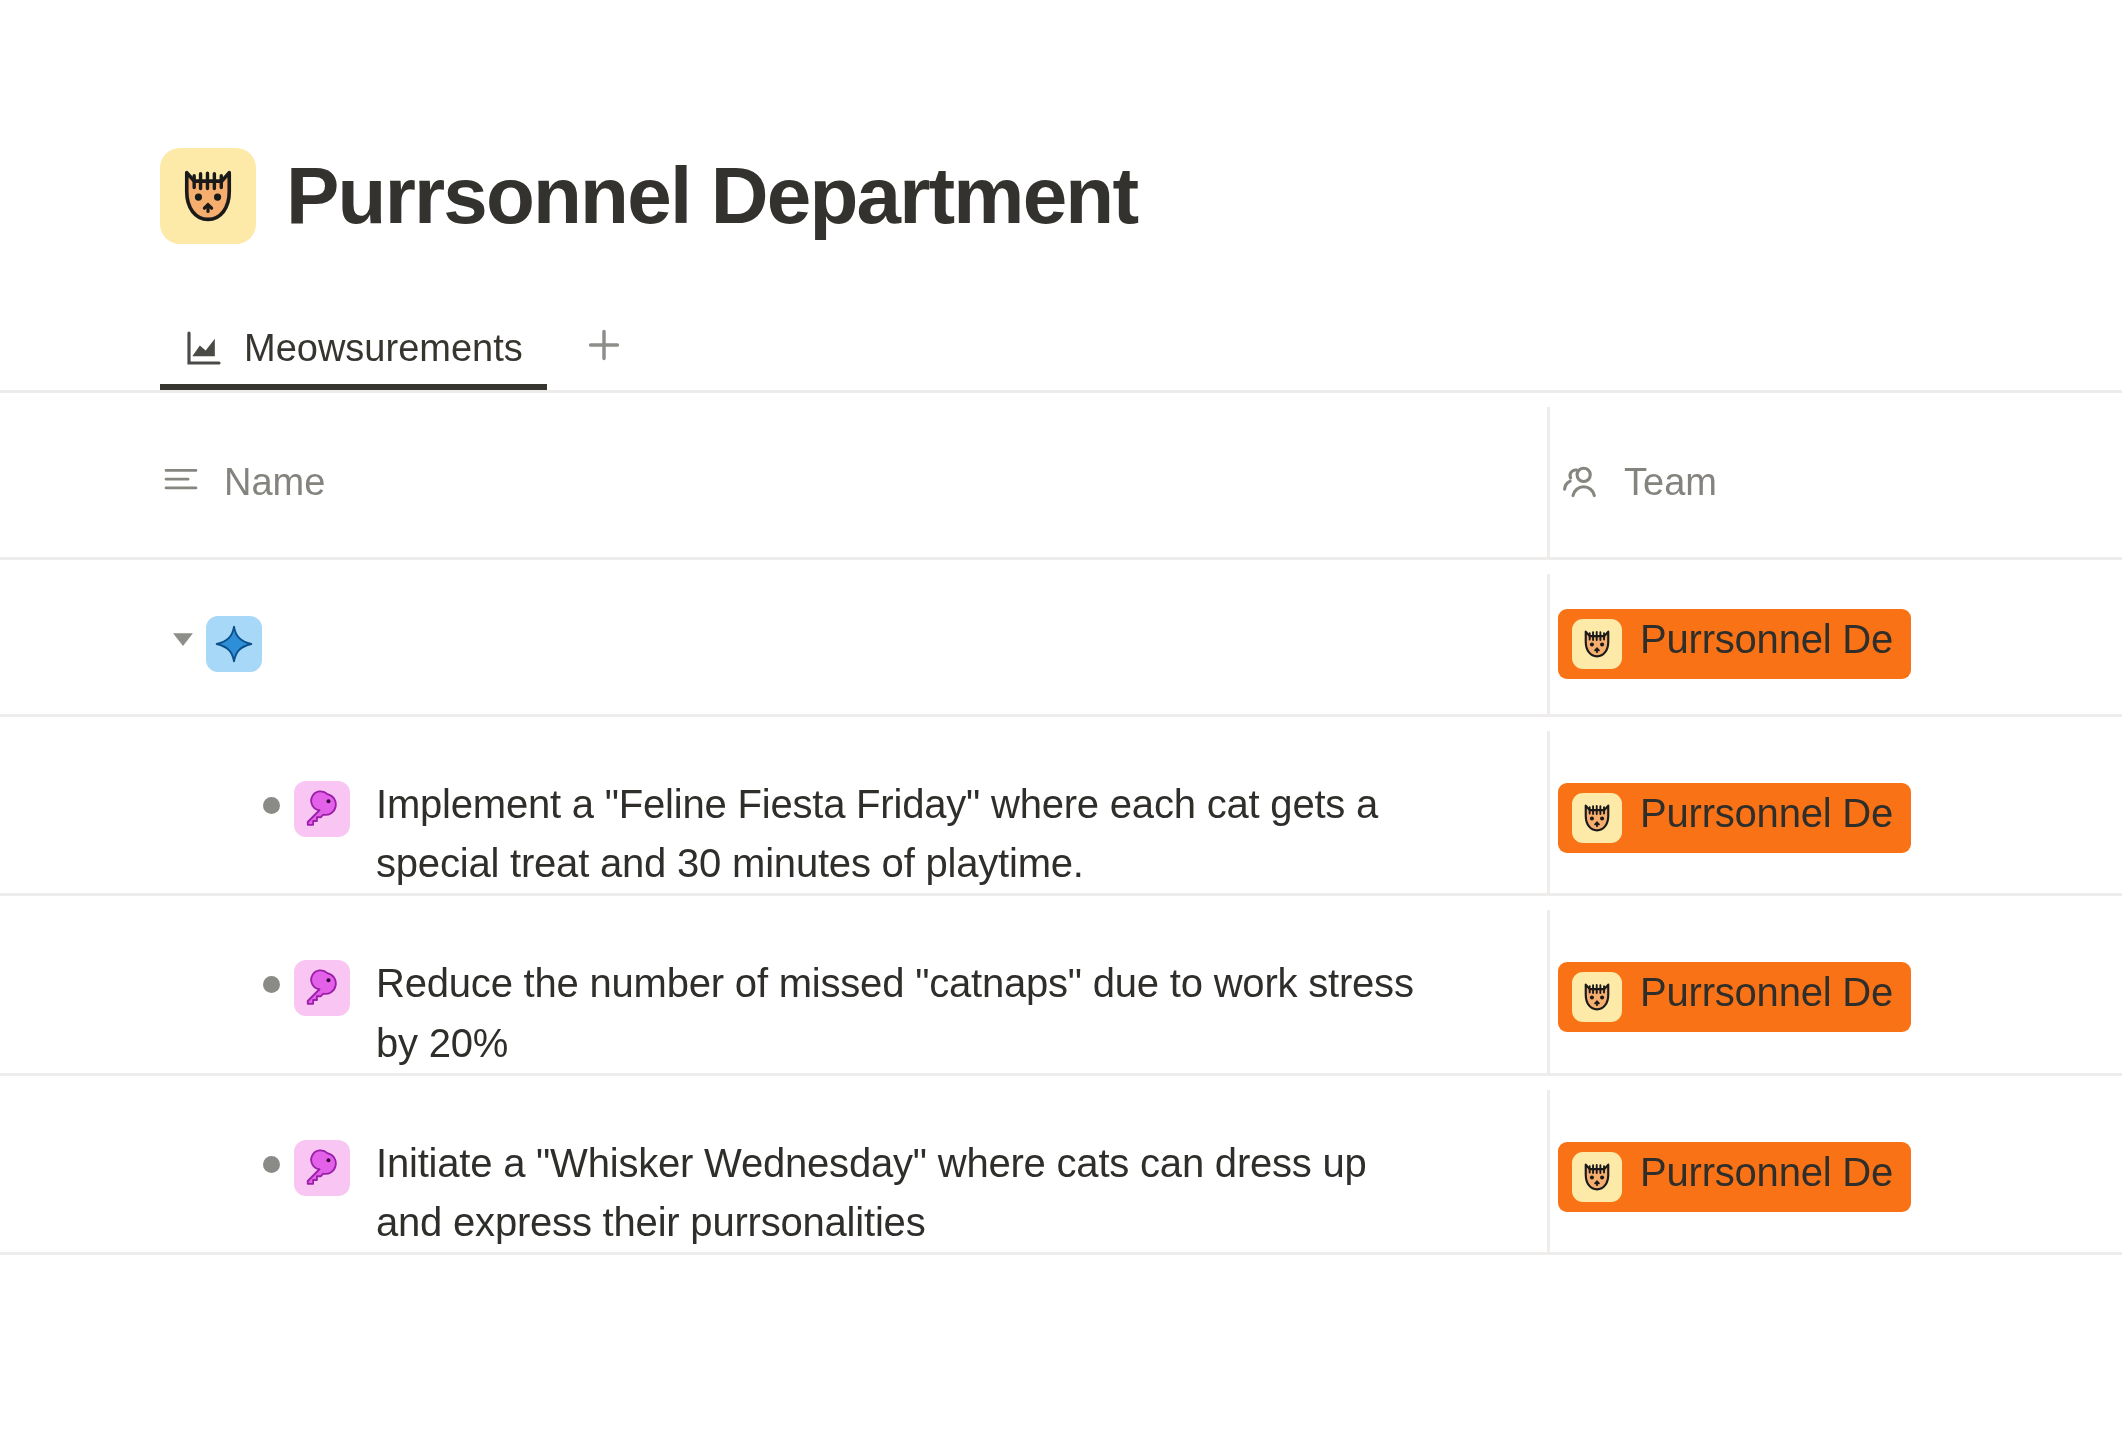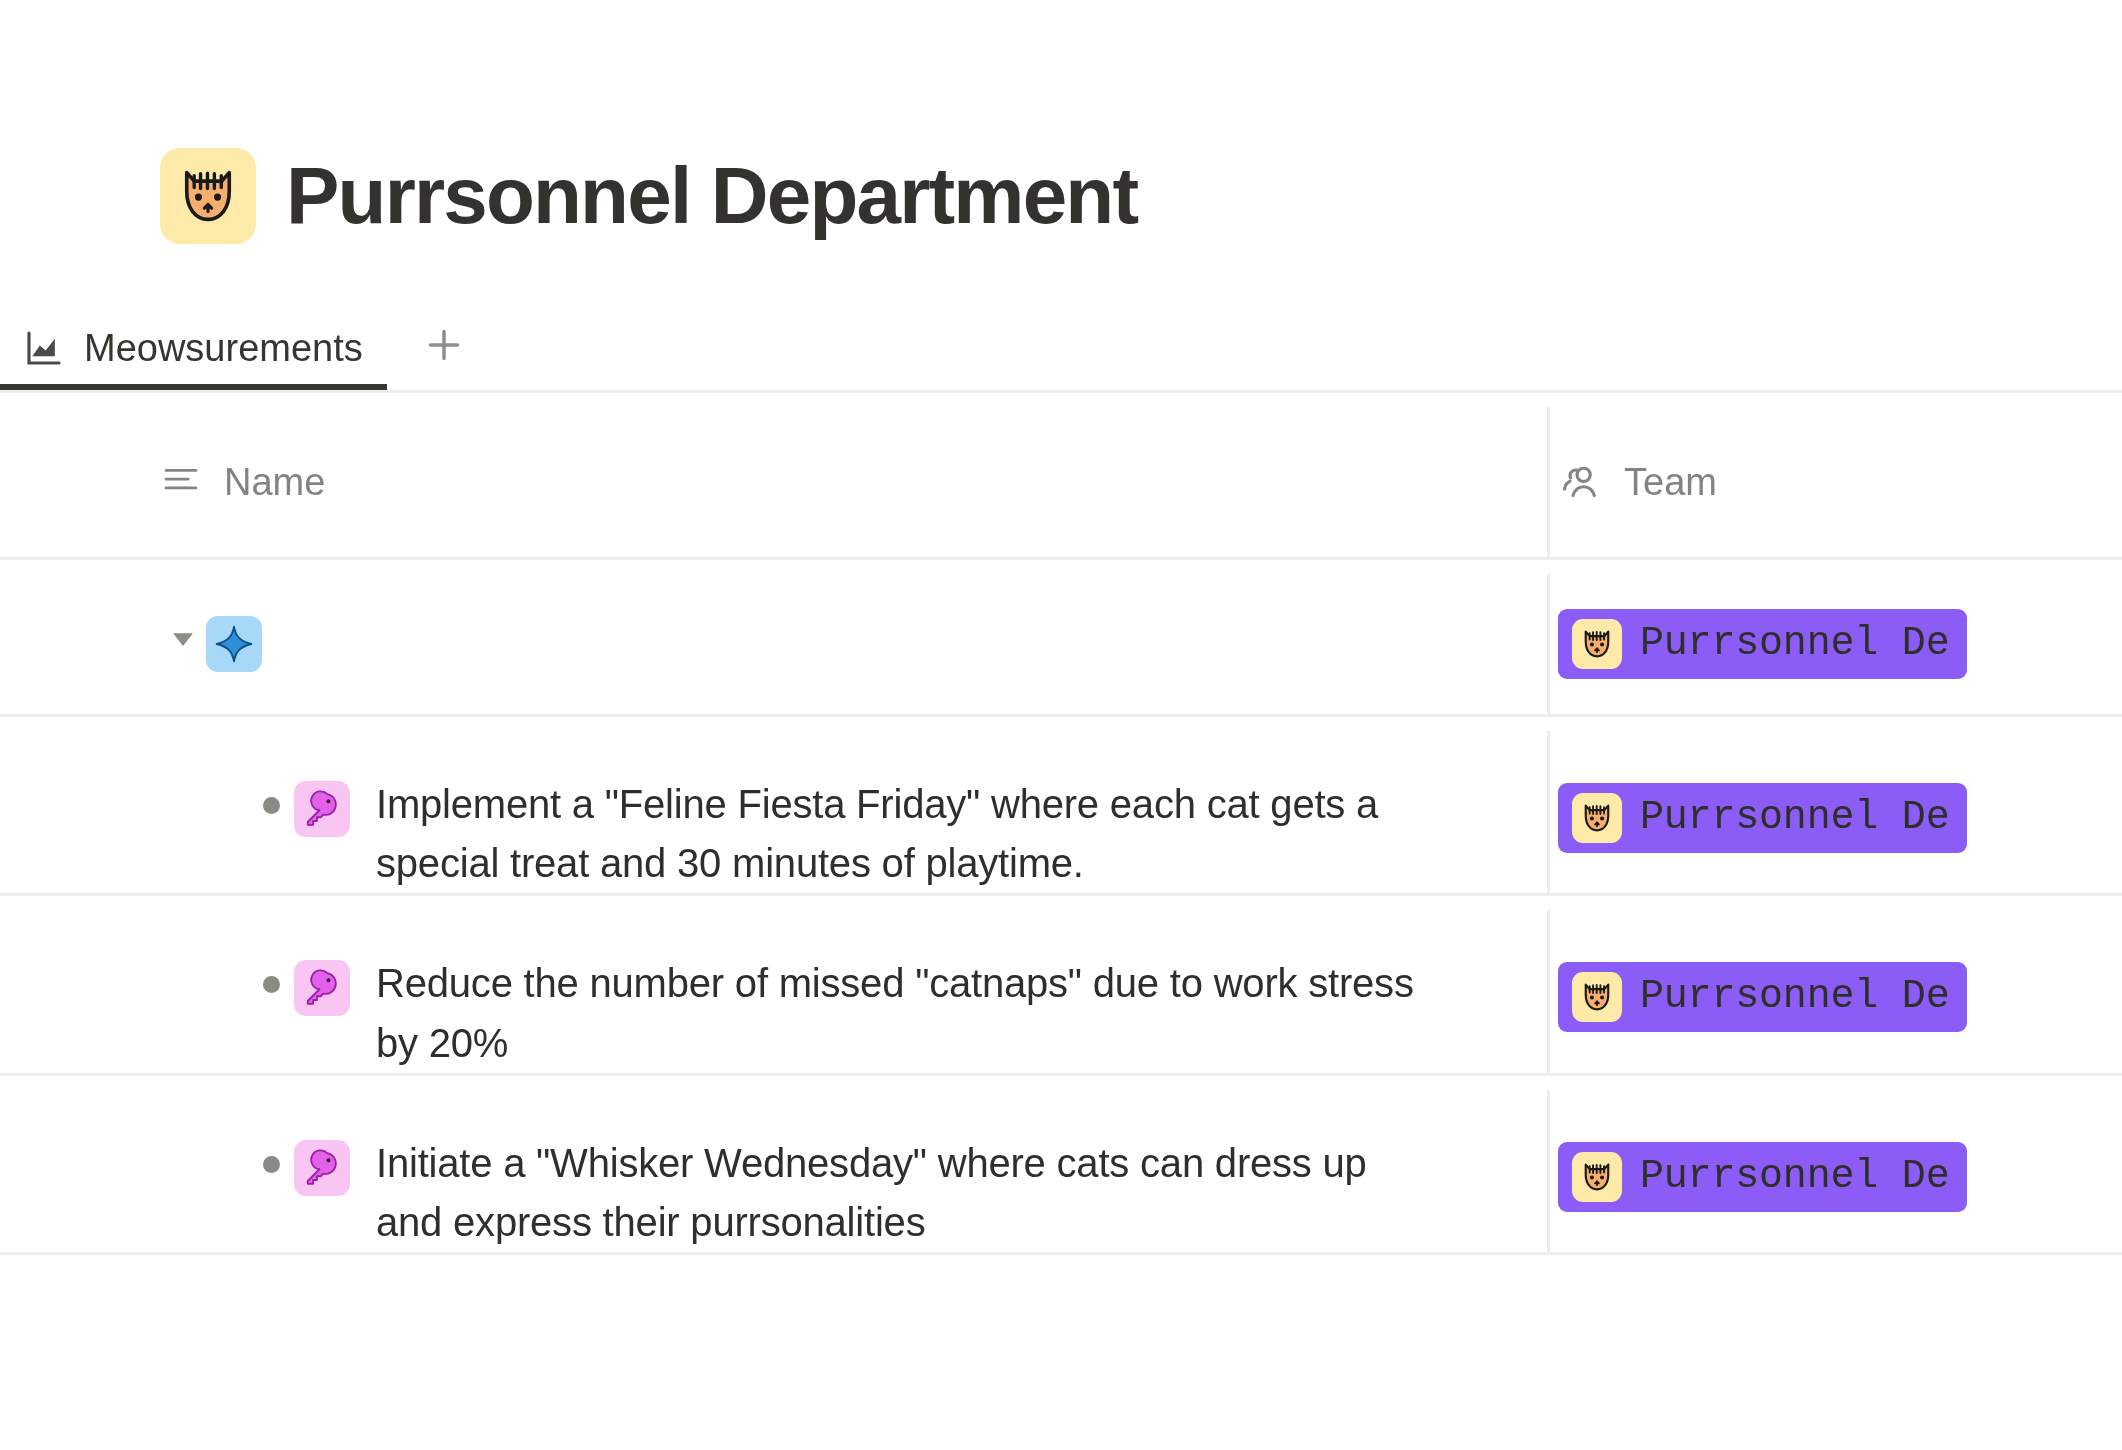--- a/index.html
+++ b/index.html
@@ -41,20 +41,21 @@
     font-weight: 700;
     letter-spacing: -1.8px;
     color: #33322e;
     line-height: 1;
     white-space: nowrap;
   }
 
   
   .tab-bar {
     margin-top: 60px;
+    padding-left: 160px;
     display: flex;
     align-items: flex-end;
     gap: 0;
     position: relative;
     height: 86px;
   }
   .tab {
     display: flex;
     align-items: center;
     gap: 20px;
@@ -187,28 +188,26 @@
   .row-child .cell-name { padding-left: 248px; align-items: flex-start; padding-top: 44px; }
   .row-child .name-inner { align-items: flex-start; }
   .row-child .row-text { max-width: 1040px; }
   .row-child .icon-chip { margin-top: 6px; }
   .row-child .cell-team { align-items: flex-start; padding-top: 52px; }
   .row-parent .cell-team { align-items: center; }
 
   
   .team-chip {
     display: inline-flex;
-    align-items: center;
     gap: 18px;
-    background: #8b5cf6;
+    background: #f97316;
     border-radius: 9px;
     padding: 10px 18px 10px 14px;
     white-space: nowrap;
     flex: none;
-    font-family: Liberation Mono, monospace;
   }
   .team-chip-emoji {
     width: 50px;
     height: 50px;
     border-radius: 11px;
     background: #fdeaa8;
     display: flex;
     align-items: center;
     justify-content: center;
     flex: none;

